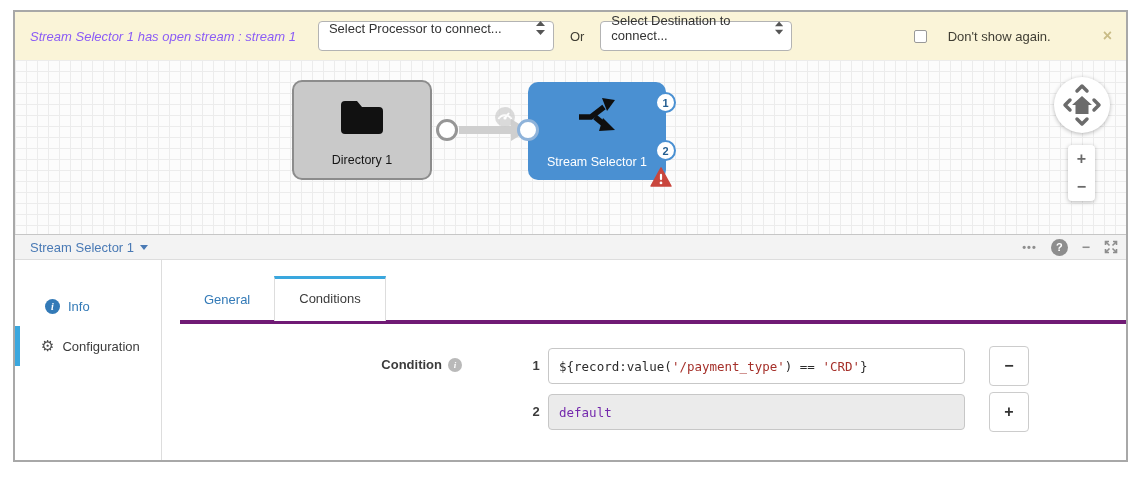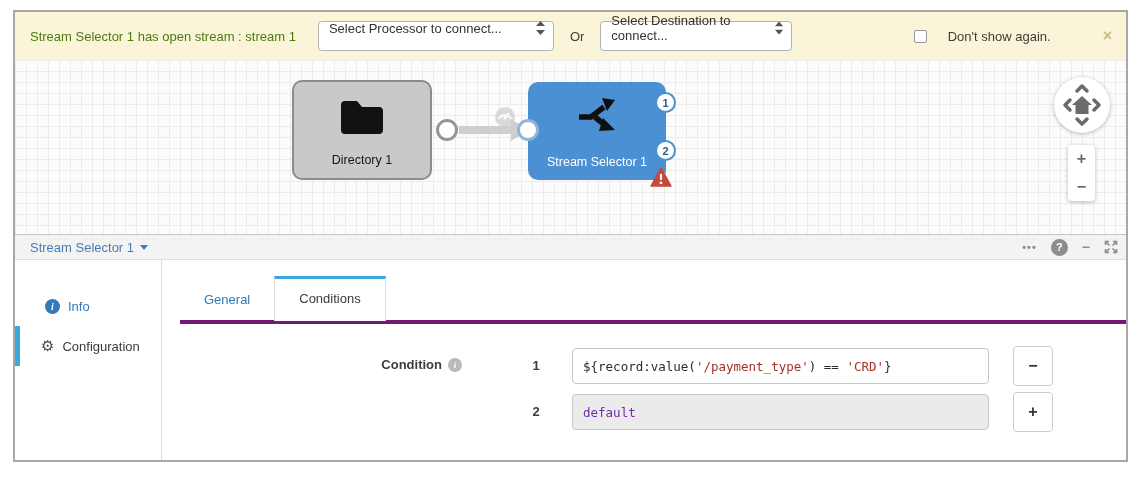--- a/index.html
+++ b/index.html
@@ -1,21 +1,21 @@
 <!DOCTYPE html>
 <html><head>
 <meta charset="utf-8">
 <style>
   * { margin:0; padding:0; box-sizing:border-box; }
   body { width:1141px; height:477px; background:#fff; font-family:"Liberation Sans", sans-serif; overflow:hidden; }
   .frame { position:absolute; left:13px; top:10px; width:1115px; height:452px; border:2px solid #a8a8a8; background:#fff; display:flex; flex-direction:column; }
 
   
   .alert-bar { flex:none; height:48px; background:#faf4d8; display:flex; align-items:center; padding:0 12px 0 15px; }
-  .alert-msg { font-size:13px; color:#4d7c0f; margin-right:22px; }
+  .alert-msg { font-size:13px; color:#8b5cf6; margin-right:22px;font-style:italic; }
   .sel { height:30px; background:#fff; border:1px solid #b3b3b3; border-radius:4px; display:flex; align-items:center; justify-content:space-between; padding:0 8px 16px 10px; font-size:13px; color:#333; cursor:pointer; }
   .sel-proc { width:236px; }
   .sel-dest { width:192px; }
   .or-label { font-size:13px; color:#3f3d33; margin:0 16px; }
   .dsa-wrap { margin-left:auto; display:flex; align-items:center; gap:21px; margin-right:52px; }
   .checkbox { width:13px; height:13px; border:1px solid #999; border-radius:2px; background:#fff; cursor:pointer; }
   .dsa-label { font-size:13px; color:#3f3d33; }
   .close-x { font-size:16px; font-weight:bold; color:#c9bc86; cursor:pointer; margin-right:2px; line-height:1; }
 
   
@@ -64,21 +64,21 @@
   .main { flex:1; padding-top:20px; }
   .tabstrip { margin-left:18px; height:44px; border-bottom:4px solid #701a75; display:flex; align-items:flex-end; }
   .tab { padding:0 24px; height:41px; line-height:41px; font-size:13px; color:#337ab7; cursor:pointer; }
   .tab.active { height:45px; line-height:40px; margin-bottom:-1px; background:#fff; border:1px solid #ddd; border-bottom:none; border-top:3px solid #3aa7de; color:#3c3c3c; }
 
   .form { margin-top:24px; display:flex; align-items:flex-start; }
   .form-label-col { flex:none; width:300px; display:flex; justify-content:flex-end; align-items:center; gap:6px; padding-top:9px; font-size:13px; font-weight:bold; color:#3c3c3c; }
   .info-circle-gray { width:14px; height:14px; border-radius:50%; background:#b9b9b9; color:#fff; font-size:9px; font-weight:bold; font-family:"Liberation Serif", serif; font-style:italic; display:flex; align-items:center; justify-content:center; cursor:pointer; }
   .cond-row { display:flex; align-items:flex-start; margin-bottom:8px; }
   .row-num { flex:none; width:24px; margin-left:62px; text-align:center; font-size:13px; font-weight:bold; color:#3c3c3c; line-height:36px; }
-  .code-input { flex:none; margin-left:24px; width:417px; height:36px; border:1px solid #c7c7c7; border-radius:4px; background:#fff; display:flex; align-items:center; padding:0 10px; font-family:"DejaVu Sans Mono", monospace; font-size:12.5px; white-space:pre; overflow:hidden; cursor:text; }
+  .code-input { flex:none; width:417px; height:36px; border:1px solid #c7c7c7; border-radius:4px; background:#fff; display:flex; align-items:center; padding:0 10px; font-family:"DejaVu Sans Mono", monospace; font-size:12.5px; white-space:pre; overflow:hidden; cursor:text; }
   .code-input.disabled { background:#ebebeb; }
   .seg-code { color:#2b2b2b; }
   .seg-string { color:#a5302a; }
   .seg-keyword { color:#7429ad; }
   .row-btn { flex:none; margin-left:24px; margin-top:-2px; width:40px; height:40px; background:#fff; border:1px solid #ccc; border-radius:4px; font-size:16px; font-weight:bold; color:#333; display:flex; align-items:center; justify-content:center; cursor:pointer; }
 </style>
 </head>
 <body>
 
 <div class="frame">

